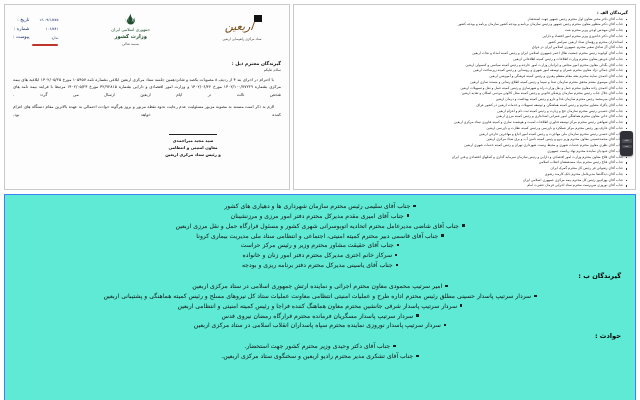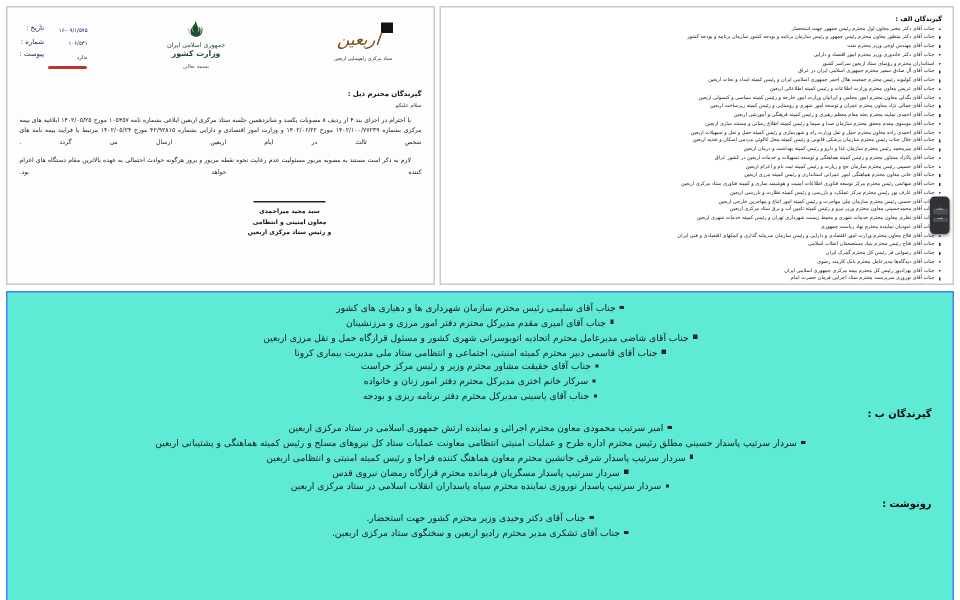--- a/index.html
+++ b/index.html
@@ -304,21 +304,21 @@
       <ul class="blist">
         <li><span class="bullet"></span><span>امیر سرتیپ محمودی معاون محترم اجرائی و نماینده ارتش جمهوری اسلامی در ستاد مرکزی اربعین</span></li>
         <li><span class="bullet"></span><span>سردار سرتیپ پاسدار حسینی مطلق رئیس محترم اداره طرح و عملیات امنیتی انتظامی معاونت عملیات ستاد کل نیروهای مسلح و رئیس کمیته هماهنگی و پشتیبانی اربعین</span></li>
         <li><span class="bullet"></span><span>سردار سرتیپ پاسدار شرقی جانشین محترم معاون هماهنگ کننده فراجا و رئیس کمیته امنیتی و انتظامی اربعین</span></li>
         <li><span class="bullet"></span><span>سردار سرتیپ پاسدار مسگریان فرمانده محترم قرارگاه رمضان نیروی قدس</span></li>
         <li><span class="bullet"></span><span>سردار سرتیپ پاسدار نوروزی نماینده محترم سپاه پاسداران انقلاب اسلامی در ستاد مرکزی اربعین</span></li>
       </ul>
     </div>
 
     <div class="bsection">
-      <h3>رونوشت :</h3>
+      <h3>حوادث :</h3>
       <ul class="blist">
         <li><span class="bullet"></span><span>جناب آقای دکتر وحیدی وزیر محترم کشور جهت استحضار.</span></li>
         <li><span class="bullet"></span><span>جناب آقای تشکری مدیر محترم رادیو اربعین و سخنگوی ستاد مرکزی اربعین.</span></li>
       </ul>
     </div>
 
   </div>
 
 </div>
 

